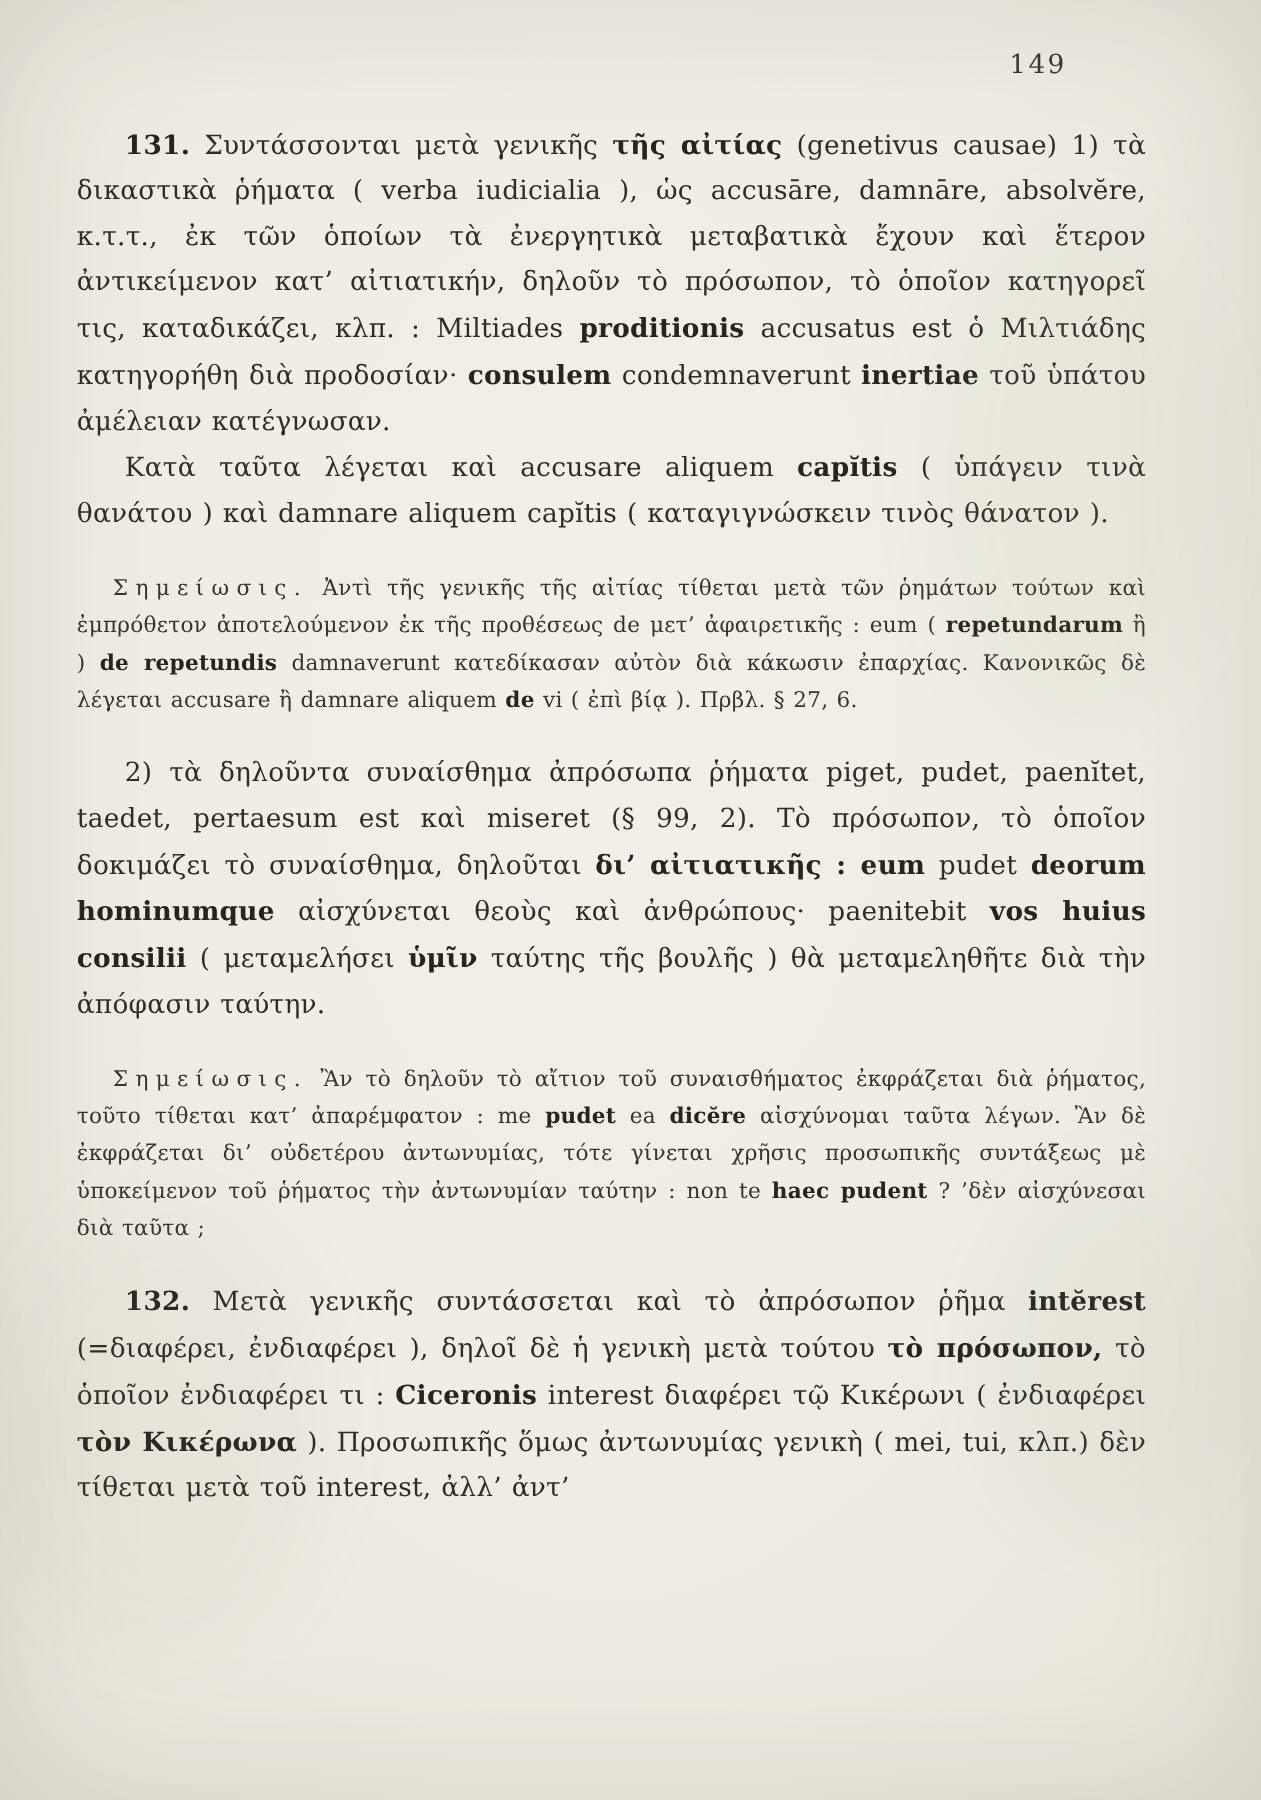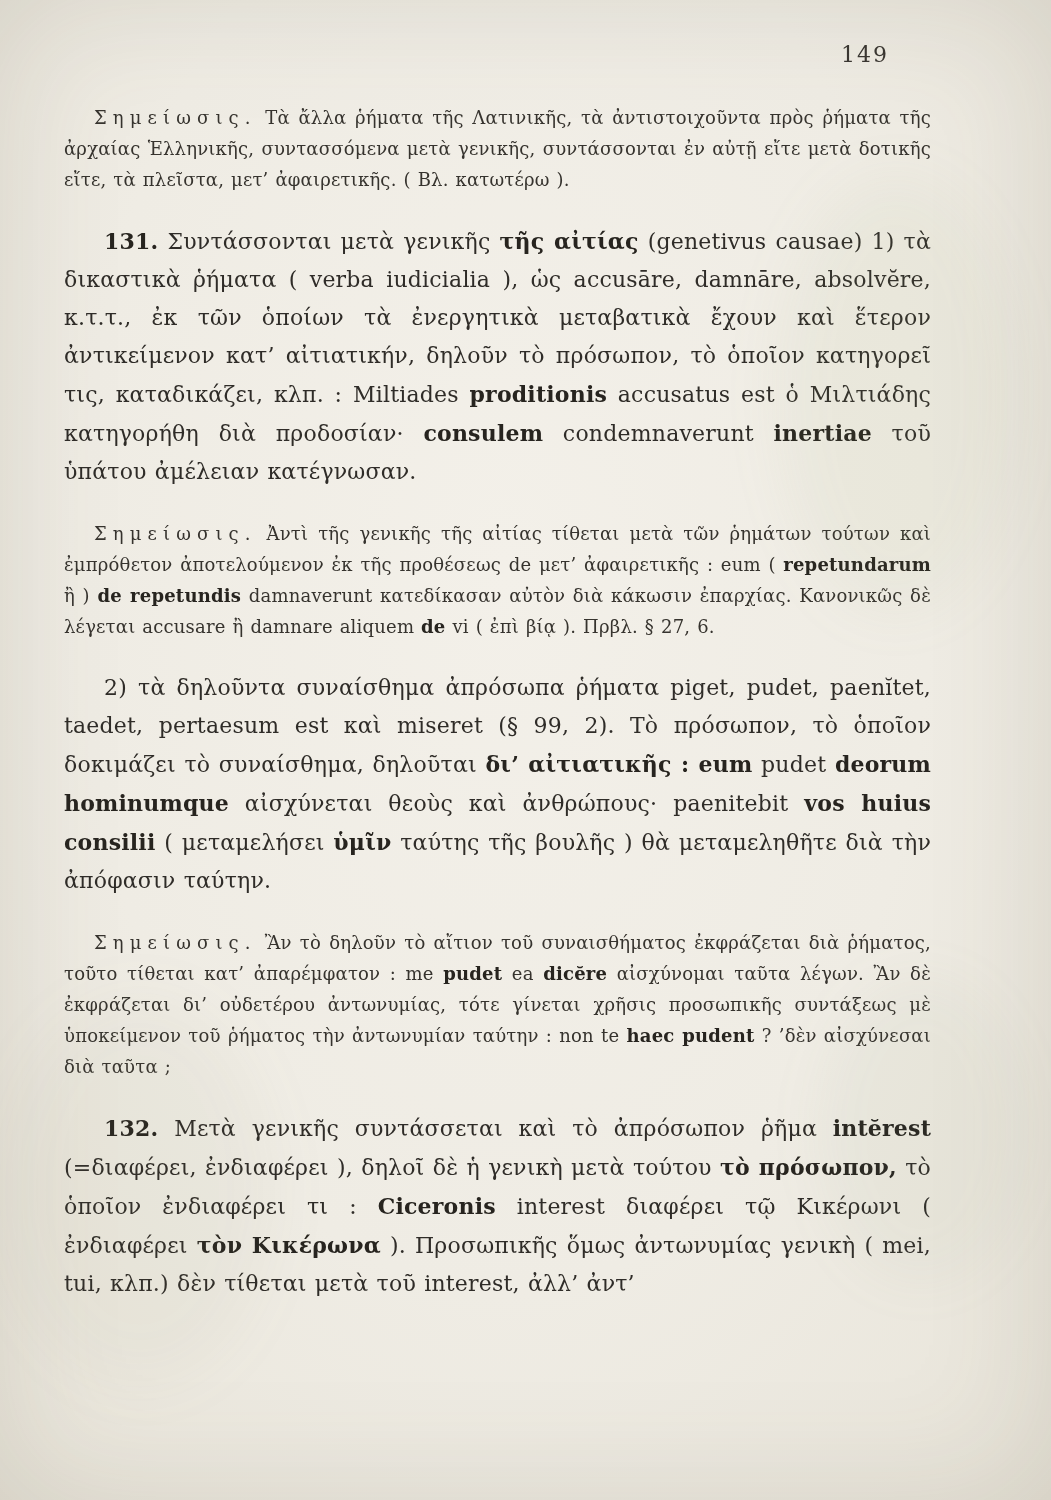--- a/index.html
+++ b/index.html
@@ -5,21 +5,21 @@
   html, body {
     margin: 0;
     padding: 0;
     background: #cfcabf;
   }
   .page {
     position: relative;
     width: 1051px;
     height: 1500px;
     box-sizing: border-box;
-    padding: 0 120px 0 64px;
+    padding: 0 96px 0 64px;
     overflow: hidden;
     background: radial-gradient(ellipse at 48% 38%, #f3f0e9 0%, #efece4 55%, #e8e4d9 100%);
     box-shadow: inset 0 0 130px rgba(85, 75, 55, 0.14);
     font-family: "DejaVu Serif", "Liberation Serif", serif;
     color: #2f2c28;
   }
   .stain {
     position: absolute;
     pointer-events: none;
   }
@@ -85,20 +85,20 @@
 </style>
 </head>
 <body>
 
 <div class="page">
   <div class="stain stain-1"></div>
   <div class="stain stain-2"></div>
   <div class="stain stain-3"></div>
   <div class="page-number">149</div>
   <main class="content">
-      <p class="block note"><span class="seg-spaced">Σημείωσις.</span><span class="seg-normal"> Τὰ ἄλλα ῥήματα τῆς Λατινικῆς, τὰ ἀντιστοιχοῦντα πρὸς ῥήματα τῆς ἀρχαίας Ἑλληνικῆς, συντασσόμενα μετὰ γενικῆς, συντάσσονται ἐν αὐτῇ εἴτε μετὰ δοτικῆς εἴτε, τὰ πλεῖστα, μετ’ ἀφαιρετικῆς. ( Βλ. κατωτέρω ).</span></p>
       <p class="block para"><span class="seg-bold">131.</span><span class="seg-normal"> Συντάσσονται μετὰ γενικῆς </span><span class="seg-bold">τῆς αἰτίας</span><span class="seg-normal"> (genetivus causae) 1) τὰ δικαστικὰ ῥήματα ( verba iudicialia ), ὡς accusāre, damnāre, absolvĕre, κ.τ.τ., ἐκ τῶν ὁποίων τὰ ἐνεργητικὰ μεταβατικὰ ἔχουν καὶ ἕτερον ἀντικείμενον κατ’ αἰτιατικήν, δηλοῦν τὸ πρόσωπον, τὸ ὁποῖον κατηγορεῖ τις, καταδικάζει, κλπ. : Miltiades </span><span class="seg-bold">proditionis</span><span class="seg-normal"> accusatus est ὁ Μιλτιάδης κατηγορήθη διὰ προδοσίαν· </span><span class="seg-bold">consulem</span><span class="seg-normal"> condemnaverunt </span><span class="seg-bold">inertiae</span><span class="seg-normal"> τοῦ ὑπάτου ἀμέλειαν κατέγνωσαν.</span></p>
+      <p class="block para"><span class="seg-normal">Κατὰ ταῦτα λέγεται καὶ accusare aliquem </span><span class="seg-bold">capĭtis</span><span class="seg-normal"> ( ὑπάγειν τινὰ θανάτου ) καὶ damnare aliquem capĭtis ( καταγιγνώσκειν τινὸς θάνατον ).</span></p>
       <p class="block note"><span class="seg-spaced">Σημείωσις.</span><span class="seg-normal"> Ἀντὶ τῆς γενικῆς τῆς αἰτίας τίθεται μετὰ τῶν ῥημάτων τούτων καὶ ἐμπρόθετον ἀποτελούμενον ἐκ τῆς προθέσεως de μετ’ ἀφαιρετικῆς : eum ( </span><span class="seg-bold">repetundarum</span><span class="seg-normal"> ἢ ) </span><span class="seg-bold">de repetundis</span><span class="seg-normal"> damnaverunt κατεδίκασαν αὐτὸν διὰ κάκωσιν ἐπαρχίας. Κανονικῶς δὲ λέγεται accusare ἢ damnare aliquem </span><span class="seg-bold">de</span><span class="seg-normal"> vi ( ἐπὶ βίᾳ ). Πρβλ. § 27, 6.</span></p>
       <p class="block para"><span class="seg-normal">2) τὰ δηλοῦντα συναίσθημα ἀπρόσωπα ῥήματα piget, pudet, paenĭtet, taedet, pertaesum est καὶ miseret (§ 99, 2). Τὸ πρόσωπον, τὸ ὁποῖον δοκιμάζει τὸ συναίσθημα, δηλοῦται </span><span class="seg-bold">δι’ αἰτιατικῆς : eum</span><span class="seg-normal"> pudet </span><span class="seg-bold">deorum hominumque</span><span class="seg-normal"> αἰσχύνεται θεοὺς καὶ ἀνθρώπους· paenitebit </span><span class="seg-bold">vos huius consilii</span><span class="seg-normal"> ( μεταμελήσει </span><span class="seg-bold">ὑμῖν</span><span class="seg-normal"> ταύτης τῆς βουλῆς ) θὰ μεταμεληθῆτε διὰ τὴν ἀπόφασιν ταύτην.</span></p>
       <p class="block note"><span class="seg-spaced">Σημείωσις.</span><span class="seg-normal"> Ἂν τὸ δηλοῦν τὸ αἴτιον τοῦ συναισθήματος ἐκφράζεται διὰ ῥήματος, τοῦτο τίθεται κατ’ ἀπαρέμφατον : me </span><span class="seg-bold">pudet</span><span class="seg-normal"> ea </span><span class="seg-bold">dicĕre</span><span class="seg-normal"> αἰσχύνομαι ταῦτα λέγων. Ἂν δὲ ἐκφράζεται δι’ οὐδετέρου ἀντωνυμίας, τότε γίνεται χρῆσις προσωπικῆς συντάξεως μὲ ὑποκείμενον τοῦ ῥήματος τὴν ἀντωνυμίαν ταύτην : non te </span><span class="seg-bold">haec pudent</span><span class="seg-normal"> ? ’δὲν αἰσχύνεσαι διὰ ταῦτα ;</span></p>
       <p class="block para"><span class="seg-bold">132.</span><span class="seg-normal"> Μετὰ γενικῆς συντάσσεται καὶ τὸ ἀπρόσωπον ῥῆμα </span><span class="seg-bold">intĕrest</span><span class="seg-normal"> (=διαφέρει, ἐνδιαφέρει ), δηλοῖ δὲ ἡ γενικὴ μετὰ τούτου </span><span class="seg-bold">τὸ πρόσωπον,</span><span class="seg-normal"> τὸ ὁποῖον ἐνδιαφέρει τι : </span><span class="seg-bold">Ciceronis</span><span class="seg-normal"> interest διαφέρει τῷ Κικέρωνι ( ἐνδιαφέρει </span><span class="seg-bold">τὸν Κικέρωνα</span><span class="seg-normal"> ). Προσωπικῆς ὅμως ἀντωνυμίας γενικὴ ( mei, tui, κλπ.) δὲν τίθεται μετὰ τοῦ interest, ἀλλ’ ἀντ’</span></p>
     </main>
 </div>
 
 </body></html>

